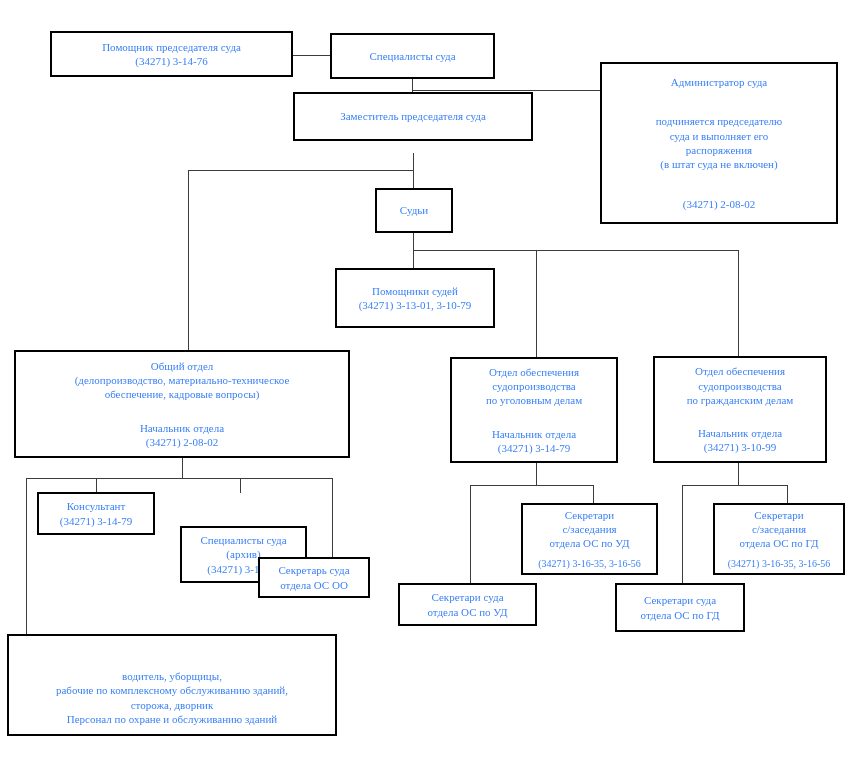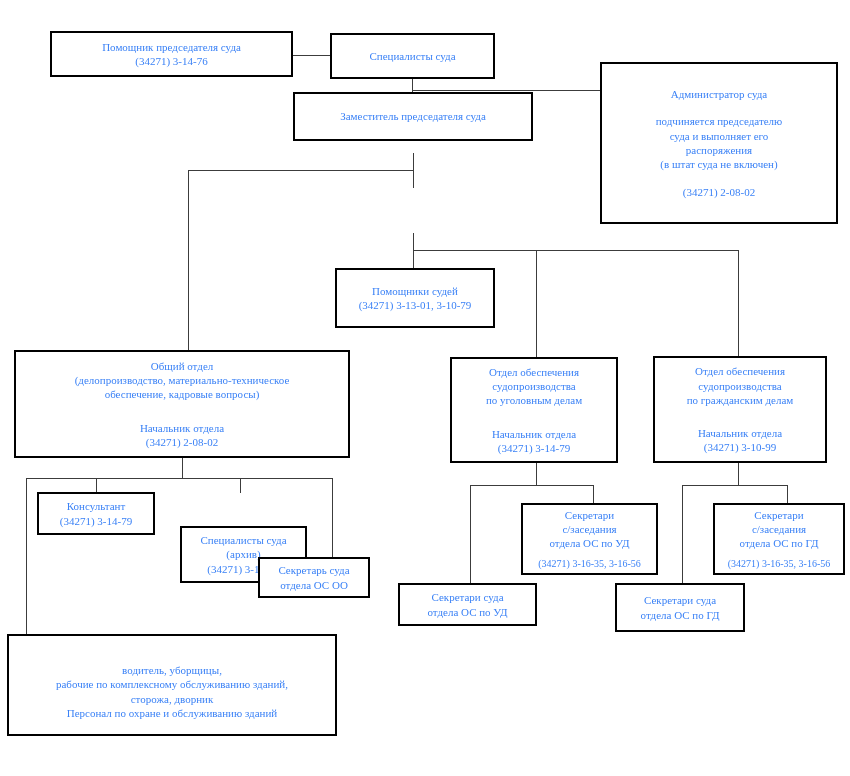--- a/index.html
+++ b/index.html
@@ -8,21 +8,21 @@
     font-family:Liberation Serif, serif;
     color:#3b82f6; overflow:hidden;
   }
   .box {
     position:absolute; box-sizing:border-box;
     border:2px solid #000; background:#fff;
     display:flex; flex-direction:column; align-items:center; justify-content:center;
     text-align:center; font-size:11px; line-height:1.3;
   }
   .tx { white-space:pre-line; }
-  .gap  { margin-top:13px; }
+  .gap  { margin-top:25px; }
   .gap-sm { margin-top:19px; }
   .phone-sm { font-size:10px; white-space:nowrap; margin-top:7px; }
   .hl { position:absolute; height:1px; background:#3c3c3c; }
   .vl { position:absolute; width:1px;  background:#3c3c3c; }
 
   
   #b-assistant-chair    { left:50px;  top:31px;  width:243px; height:46px; }
   #b-chairman           { left:330px; top:33px;  width:165px; height:46px; }
   #b-administrator      { left:600px; top:62px;  width:238px; height:162px;align-items:center; }
   #b-deputy             { left:293px; top:92px; width:240px; height:49px; }
@@ -86,20 +86,23 @@
 суда и выполняет его
 распоряжения
 (в штат суда не включен)</div>
     <div class="tx gap">(34271) 2-08-02</div>
   </div>
 
   <div class="box" id="b-deputy">
     <div class="tx">Заместитель председателя суда</div>
   </div>
 
+  <div class="box" id="b-judges">
+    <div class="tx">Судьи</div>
+  </div>
 
   <div class="box" id="b-judge-assistants">
     <div class="tx">Помощники судей
 (34271) 3-13-01, 3-10-79</div>
   </div>
 
   <div class="box" id="b-general-dept">
     <div class="tx">Общий отдел
 (делопроизводство, материально-техническое
 обеспечение, кадровые вопросы)</div>

